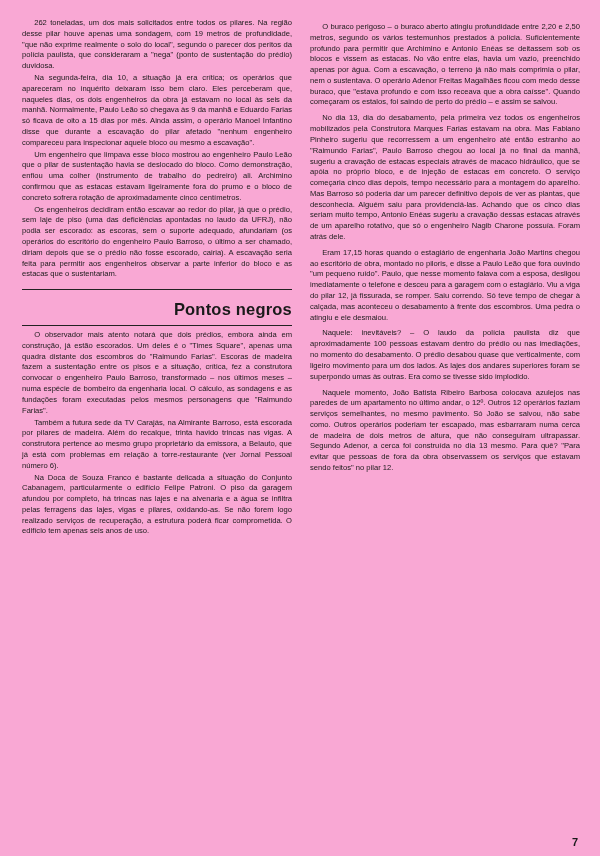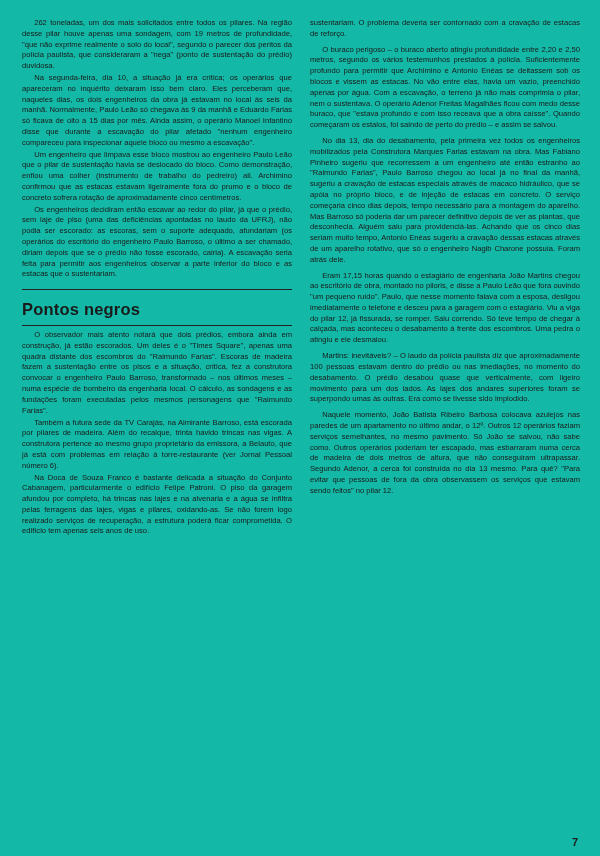--- a/index.html
+++ b/index.html
@@ -14,21 +14,21 @@
     color: #1a1a1a;
     position: relative;
     overflow: hidden;
   }
   .page {
     position: relative;
     width: 600px;
     height: 856px;
     box-sizing: border-box;
     padding: 18px 22px 12px 22px;
-    background: #14b8a6;
+    background: #f9a8d4;
   }
   .columns {
     display: flex;
     gap: 18px;
     height: 100%;
   }
   .col {
     width: 270px;
     flex: 0 0 270px;
     position: relative;
@@ -47,21 +47,21 @@
     text-indent: 0;
   }
   p.italic {
   }
   .lead {
     font-weight: normal;
   }
   .section-title {
     font-size: 16.5px;
     font-weight: bold;
-    text-align: left;
+    text-align: right;
     margin: 10px 0 6px 0;
     letter-spacing: 0.2px;
     font-family: "Liberation Sans", sans-serif;
   }
   .rule {
     border: none;
     border-top: 1.2px solid #222;
     margin: 9px 0 0 0;
     width: 100%;
   }
@@ -96,33 +96,32 @@
       <hr class="rule">
       <div class="section-title">Pontos negros</div>
       <hr class="rule-bottom">
 
       <p class="italic">O observador mais atento notará que dois prédios, embora ainda em construção, já estão escorados. Um deles é o "Times Square", apenas uma quadra distante dos escombros do "Raimundo Farias". Escoras de madeira fazem a sustentação entre os pisos e a situação, crítica, fez a construtora convocar o engenheiro Paulo Barroso, transformado – nos últimos meses – numa espécie de bombeiro da engenharia local. O cálculo, as sondagens e as fundações foram executadas pelos mesmos personagens que "Raimundo Farias".</p>
       <p class="italic">Também a futura sede da TV Carajás, na Almirante Barroso, está escorada por pilares de madeira. Além do recalque, trinta havido trincas nas vigas. A construtora pertence ao mesmo grupo proprietário da emissora, a Belauto, que já está com problemas em relação à torre-restaurante (ver Jornal Pessoal número 6).</p>
       <p class="italic">Na Doca de Souza Franco é bastante delicada a situação do Conjunto Cabanagem, particularmente o edifício Felipe Patroni. O piso da garagem afundou por completo, há trincas nas lajes e na alvenaria e a água se infiltra pelas ferragens das lajes, vigas e pilares, oxidando-as. Se não forem logo realizado serviços de recuperação, a estrutura poderá ficar comprometida. O edifício tem apenas seis anos de uso.</p>
     </div>
 
     <div class="col">
-      <p class="noindent">sustentariam. O problema deveria ser contornado com a cravação de estacas de reforço.</p>
       <div class="spacer-sm"></div>
 
       <p><span class="lead">O buraco perigoso</span> <span>– o buraco aberto atingiu profundidade entre 2,20 e 2,50 metros, segundo os vários testemunhos prestados à polícia. Suficientemente profundo para permitir que Archimino e Antonio Enéas se deitassem sob os blocos e vissem as estacas. No vão entre elas, havia um vazio, preenchido apenas por água. Com a escavação, o terreno já não mais comprimia o pilar, nem o sustentava. O operário Adenor Freitas Magalhães ficou com medo desse buraco, que "estava profundo e com isso receava que a obra caísse". Quando começaram os estalos, foi saindo de perto do prédio – e assim se salvou.</span></p>
       <div class="spacer-sm"></div>
 
       <p>No dia 13, dia do desabamento, pela primeira vez todos os engenheiros mobilizados pela Construtora Marques Farias estavam na obra. Mas Fabiano Pinheiro sugeriu que recorressem a um engenheiro até então estranho ao "Raimundo Farias", Paulo Barroso chegou ao local já no final da manhã, sugeriu a cravação de estacas especiais através de macaco hidráulico, que se apóia no próprio bloco, e de injeção de estacas em concreto. O serviço começaria cinco dias depois, tempo necessário para a montagem do aparelho. Mas Barroso só poderia dar um parecer definitivo depois de ver as plantas, que desconhecia. Alguém saiu para providenciá-las. Achando que os cinco dias seriam muito tempo, Antonio Enéas sugeriu a cravação dessas estacas através de um aparelho rotativo, que só o engenheiro Nagib Charone possuía. Foram atrás dele.</p>
       <div class="spacer-sm"></div>
 
       <p>Eram 17,15 horas quando o estagiário de engenharia João Martins chegou ao escritório de obra, montado no piloris, e disse a Paulo Leão que fora ouvindo "um pequeno ruído". Paulo, que nesse momento falava com a esposa, desligou imediatamente o telefone e desceu para a garagem com o estagiário. Viu a viga do pilar 12, já fissurada, se romper. Saiu correndo. Só teve tempo de chegar à calçada, mas aconteceu o desabamento à frente dos escombros. Uma pedra o atingiu e ele desmaiou.</p>
       <div class="spacer-sm"></div>
 
-      <p><span class="lead">Martins: inevitáveis?</span> <span>– O laudo da polícia paulista diz que aproximadamente 100 pessoas estavam dentro do prédio ou nas imediações, no momento do desabamento. O prédio desabou quase que verticalmente, com ligeiro movimento para um dos lados. As lajes dos andares superiores foram se superpondo umas às outras. Era como se tivesse sido implodido.</span></p>
+      <p><span class="lead">Naquele: inevitáveis?</span> <span>– O laudo da polícia paulista diz que aproximadamente 100 pessoas estavam dentro do prédio ou nas imediações, no momento do desabamento. O prédio desabou quase que verticalmente, com ligeiro movimento para um dos lados. As lajes dos andares superiores foram se superpondo umas às outras. Era como se tivesse sido implodido.</span></p>
       <div class="spacer-sm"></div>
 
       <p>Naquele momento, João Batista Ribeiro Barbosa colocava azulejos nas paredes de um apartamento no último andar, o 12º. Outros 12 operários faziam serviços semelhantes, no mesmo pavimento. Só João se salvou, não sabe como. Outros operários poderiam ter escapado, mas esbarraram numa cerca de madeira de dois metros de altura, que não conseguiram ultrapassar. Segundo Adenor, a cerca foi construída no dia 13 mesmo. Para quê? "Para evitar que pessoas de fora da obra observassem os serviços que estavam sendo feitos" no pilar 12.</p>
     </div>
 
   </div>
   <div class="pagenum">7</div>
 </div>
 
 </body></html>

